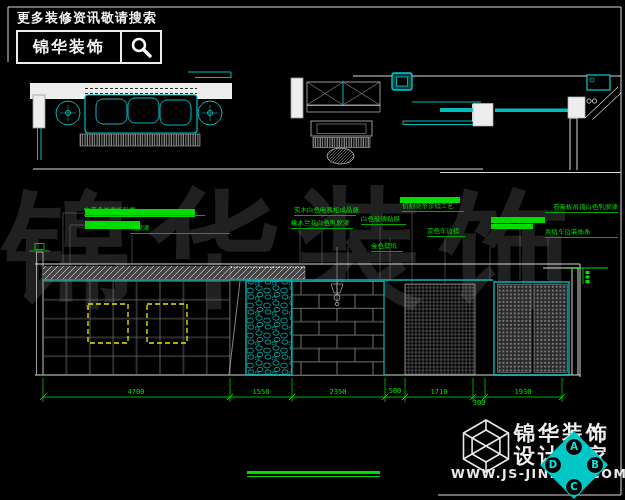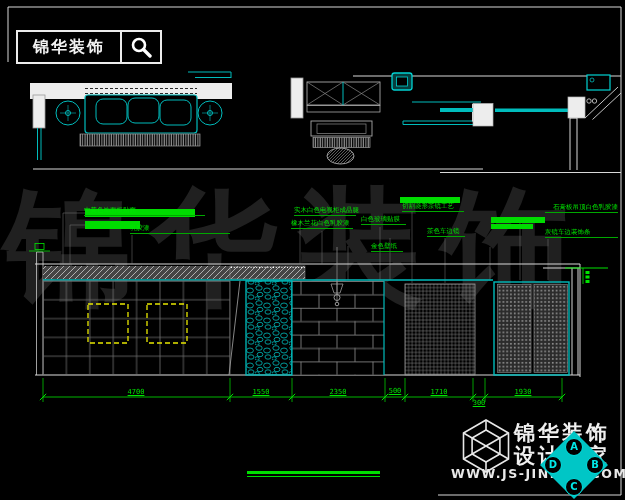--- a/index.html
+++ b/index.html
@@ -6,21 +6,21 @@
   #stage{position:relative;width:625px;height:500px;background:#000;overflow:hidden;
          font-family:"DejaVu Sans",sans-serif;}
   #watermark{position:absolute;left:4px;top:180px;width:640px;font-family:"DejaVu Serif","Liberation Serif",serif;
              font-weight:bold;font-size:128px;line-height:1.05;letter-spacing:18px;color:#202020;
              white-space:nowrap;z-index:1;user-select:none;}
   svg.layer{position:absolute;left:0;top:0;z-index:2;}
   .callout{position:absolute;z-index:3;color:#00e400;font-size:6.5px;line-height:1.15;
            border-bottom:1px solid #00a800;padding-bottom:1px;white-space:nowrap;overflow:visible;}
   .gbar{position:absolute;z-index:3;background:#00dc00;}
   .dim{position:absolute;z-index:3;color:#00e400;font-size:7px;line-height:1;
-       font-family:"DejaVu Sans Mono",monospace;transform:translateX(-50%);white-space:nowrap;text-decoration:underline;}
+       font-family:"DejaVu Sans Mono",monospace;transform:translateX(-50%);white-space:nowrap;}
   .slogan{position:absolute;left:17px;top:9px;z-index:3;color:#f2f2f2;font-weight:bold;
           font-size:13px;letter-spacing:1px;white-space:nowrap;}
   .brandbox{position:absolute;left:16px;top:30px;width:142px;height:30px;z-index:3;
             border:2px solid #ececec;display:flex;align-items:stretch;}
   .brandbox .txt{flex:1;display:flex;align-items:center;justify-content:center;
                  color:#f2f2f2;font-weight:bold;font-size:16px;letter-spacing:2px;}
   .brandbox .ico{width:38px;border-left:2px solid #ececec;display:flex;align-items:center;justify-content:center;}
   #title{position:absolute;left:315px;top:453px;transform:translateX(-50%);z-index:3;
          color:#00e400;font-weight:bold;font-size:14px;letter-spacing:3px;white-space:nowrap;}
   .titleline{position:absolute;z-index:3;background:#00dc00;}
@@ -34,20 +34,21 @@
   .mletter{position:absolute;z-index:6;color:#00e8e8;font-weight:bold;font-size:10px;
            transform:translate(-50%,-50%);line-height:1;}
 </style>
 </head>
 <body>
 
 <div id="stage">
 
   <div id="watermark">锦华装饰</div>
 
+  <div class="slogan">更多装修资讯敬请搜索</div>
   <div class="brandbox">
     <div class="txt">锦华装饰</div>
     <div class="ico">
       <svg width="22" height="22" viewBox="0 0 22 22">
         <circle cx="9" cy="9" r="6" fill="none" stroke="#fff" stroke-width="2.6"></circle>
         <line x1="13.5" y1="13.5" x2="20" y2="20" stroke="#fff" stroke-width="3.4" stroke-linecap="round"></line>
       </svg>
     </div>
   </div>
 

